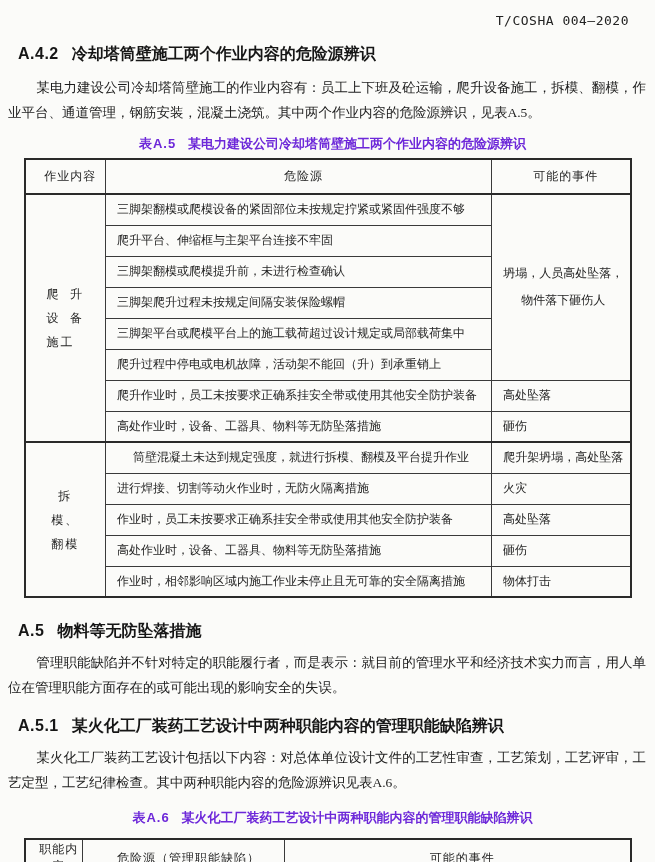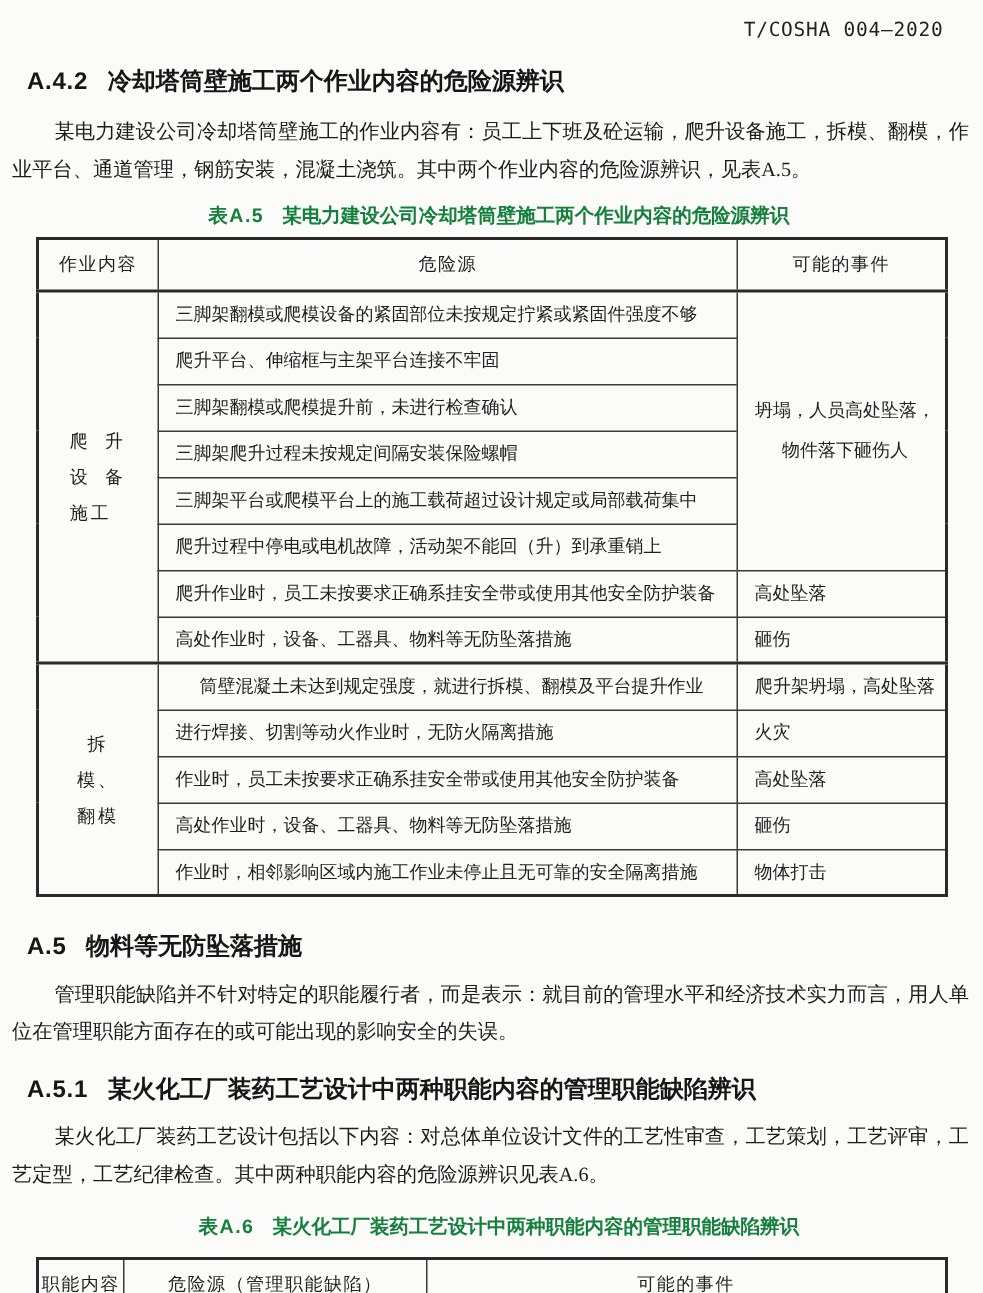--- a/index.html
+++ b/index.html
@@ -38,21 +38,21 @@
     text-indent:2.1em;
     color:#1b1b1b;
   }
 
   .tbl-caption{
     margin-top:10px;
     text-align:center;
     font-family:"Liberation Sans","DejaVu Sans",sans-serif;
     font-weight:bold;
     font-size:13px;
-    color:#15803d;
+    color:#6d28d9;
     margin-left:10px;
   }
   .tbl-caption .prefix{margin-right:12px;letter-spacing:1px;}
 
   table{
     width:606px;
     margin:5px auto 0 auto;
     border-collapse:collapse;
     table-layout:fixed;
     font-size:12px;
@@ -60,20 +60,21 @@
   }
   table, th, td{border:1px solid #3a3a3a;}
   table{border:2px solid #2a2a2a;}
   thead th{
     height:31px;
     font-weight:normal;
     text-align:center;
     vertical-align:middle;
     border-bottom:2px solid #2a2a2a;
     letter-spacing:1px;
+    padding-left:11px;
   }
   tbody tr{height:31px;}
   td{vertical-align:middle;padding:4px 6px 4px 11px;line-height:17px;}
   td.cat{
     text-align:justify;
     text-justify:inter-ideograph;
     padding:4px 21px;
     letter-spacing:2px;
     line-height:24px;
   }

